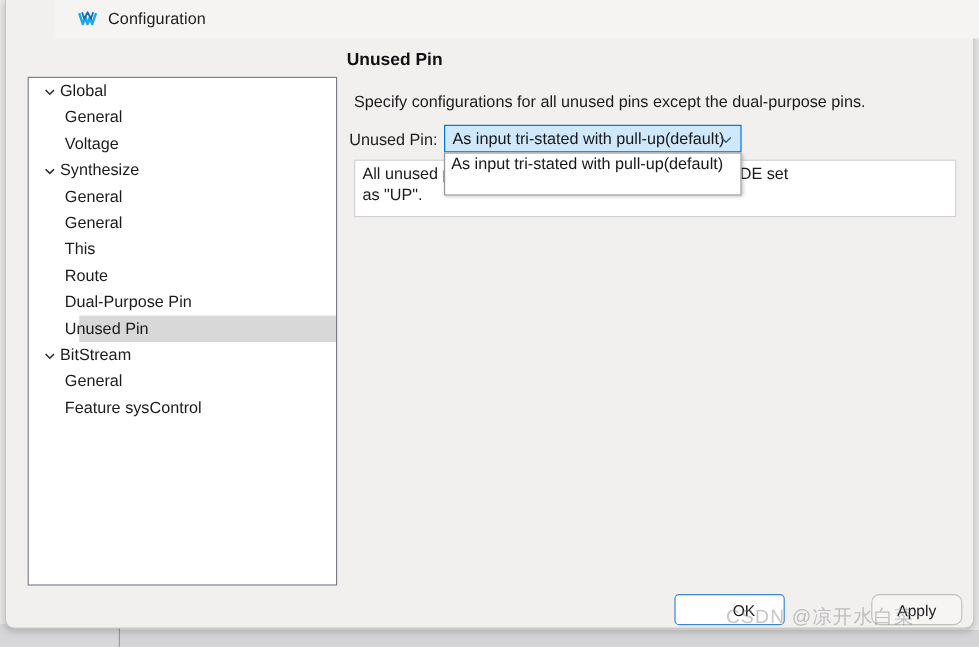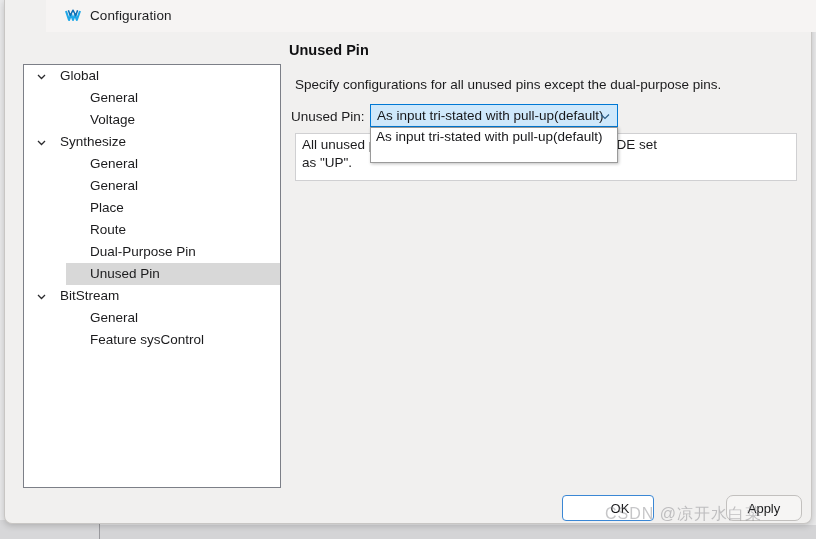--- a/index.html
+++ b/index.html
@@ -116,22 +116,22 @@
 
   .tree-row {
     position: relative;
     height: 22px;
     line-height: 22px;
     font-size: 13.5px;
     color: #1b1b1d;
     white-space: nowrap;
     cursor: default;
   }
-  .tree-row.top    { padding-left: 36px; }
-  .tree-row.child  { padding-left: 66px; }
+  .tree-row.top    { padding-left: 26px; }
+  .tree-row.child  { padding-left: 30px; }
   .tree-row.selected {
     background: #d8d8d8;
   }
   .tree-row .chev {
     position: absolute;
     left: 10px;
     top: 0;
     width: 14px;
     height: 22px;
     display: flex;
@@ -328,21 +328,21 @@
           </span><span class="label">Global</span></div>
         <div class="tree-row child"><span class="label">General</span></div>
         <div class="tree-row child"><span class="label">Voltage</span></div>
         <div class="tree-row top"><span class="chev">
             <svg width="11" height="11" viewBox="0 0 11 11">
               <path d="M2 4 L5.5 7.5 L9 4" fill="none" stroke="#2b2b2e" stroke-width="1.3"></path>
             </svg>
           </span><span class="label">Synthesize</span></div>
         <div class="tree-row child"><span class="label">General</span></div>
         <div class="tree-row child"><span class="label">General</span></div>
-        <div class="tree-row child"><span class="label">Place</span></div>
+        <div class="tree-row child"><span class="label">This</span></div>
         <div class="tree-row child"><span class="label">Route</span></div>
         <div class="tree-row child"><span class="label">Dual-Purpose Pin</span></div>
         <div class="tree-row child selected"><div class="sel-band"></div><span class="label">Unused Pin</span></div>
         <div class="tree-row top"><span class="chev">
             <svg width="11" height="11" viewBox="0 0 11 11">
               <path d="M2 4 L5.5 7.5 L9 4" fill="none" stroke="#2b2b2e" stroke-width="1.3"></path>
             </svg>
           </span><span class="label">BitStream</span></div>
         <div class="tree-row child"><span class="label">General</span></div>
         <div class="tree-row child"><span class="label">Feature sysControl</span></div>

